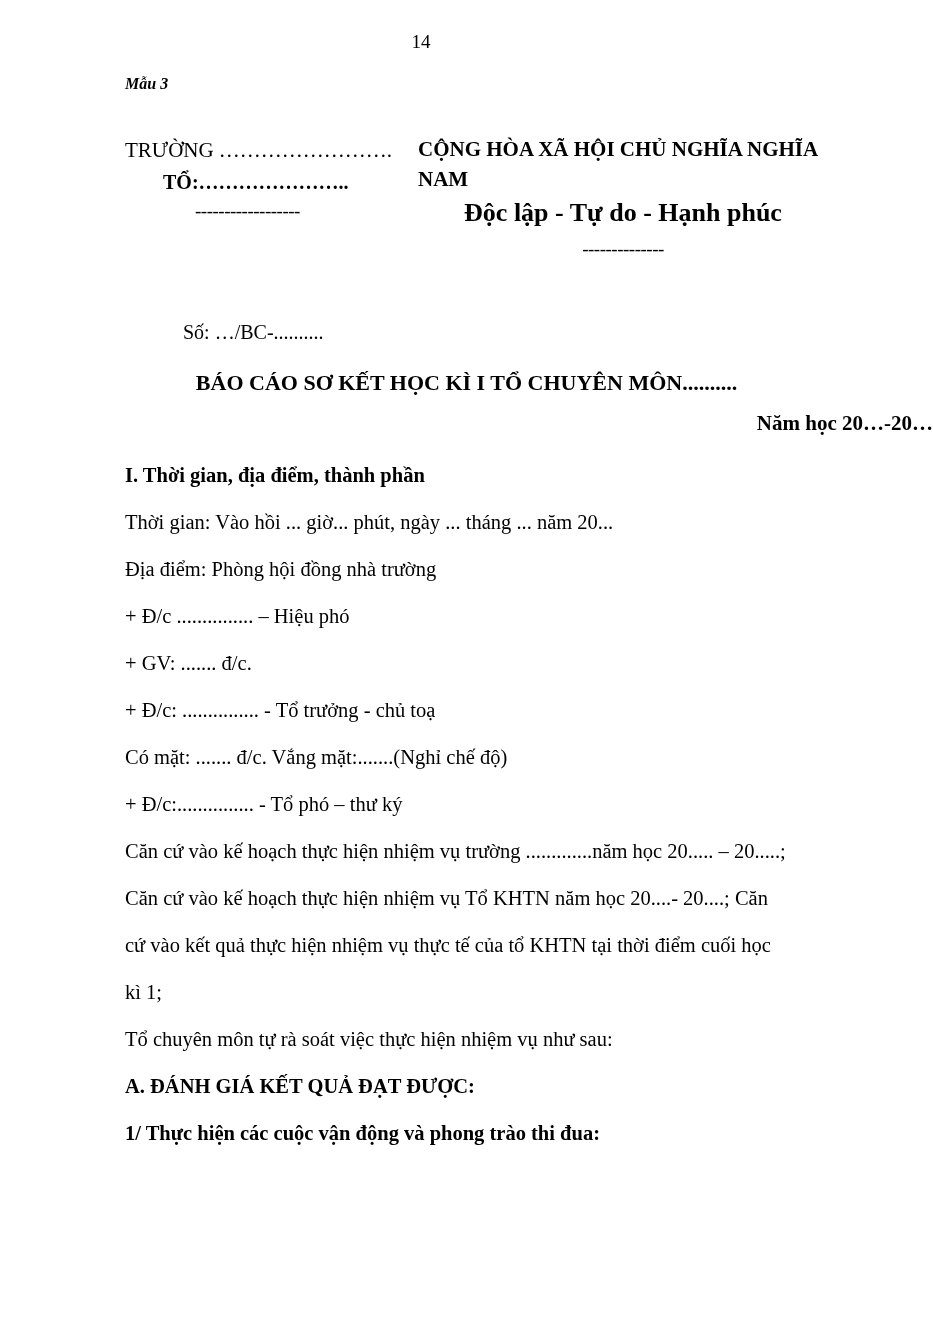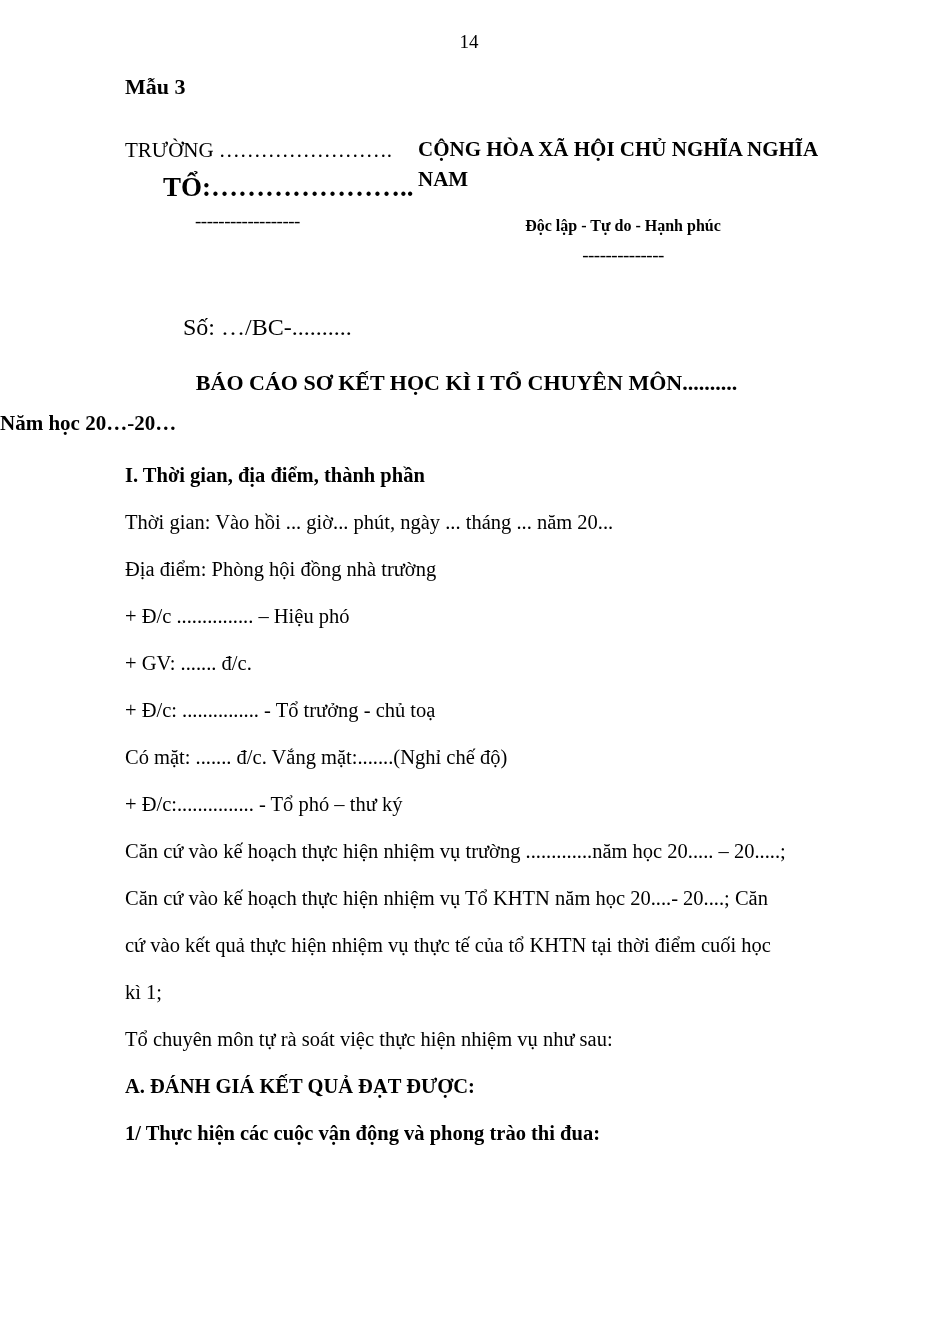--- a/index.html
+++ b/index.html
@@ -25,31 +25,31 @@
 
   
   .page-number {
     position: absolute;
     top: 32px;
     left: 0;
     width: 842px;
     text-align: center;
     font-size: 19px;
     line-height: 1;
-    margin-left: 48px;
   }
 
   
   .form-code {
     position: absolute;
     top: 76px;
     left: 125px;
-    font-size: 22px;
-    font-weight: bold;
-    line-height: 1;
+    font-size: 16px;
+    font-weight: bold;
+    line-height: 1;
+    font-style: italic;
   }
 
   
   .header {
     position: absolute;
     top: 135px;
     left: 0;
     width: 792px;
     height: 145px;
   }
@@ -58,21 +58,21 @@
     left: 125px;
     top: 0;
     width: 330px;
   }
   .school-line {
     font-size: 21px;
     line-height: 1.5;
     white-space: nowrap;
   }
   .team-line {
-    font-size: 27px;
+    font-size: 20px;
     font-weight: bold;
     line-height: 1.5;
     padding-left: 38px;
     white-space: nowrap;
   }
   .dash-left {
     margin-top: 4px;
     padding-left: 70px;
     font-size: 19px;
     letter-spacing: -0.5px;
@@ -86,45 +86,45 @@
     width: 410px;
     text-align: center;
   }
   .republic-line {
     font-size: 21px;
     font-weight: bold;
     line-height: 1.42;
     text-align: left;
   }
   .motto-line {
-    font-size: 16px;
+    font-size: 26px;
     font-weight: bold;
     line-height: 1.4;
-    margin-top: 20px;
+    margin-top: 0;
   }
   .dash-right {
     margin-top: 8px;
     font-size: 19px;
     letter-spacing: -0.5px;
     line-height: 1;
   }
 
   
   .numdate-row {
     position: absolute;
     top: 305px;
     left: 0;
     width: 933px;
     height: 32px;
   }
   .doc-number {
     position: absolute;
     left: 183px;
-    top: 8px;
-    font-size: 24px;
+    top: 15px;
+    font-size: 20px;
     line-height: 1.2;
     white-space: nowrap;
   }
   .doc-date {
     position: absolute;
     left: 463px;
     top: 1px;
     font-size: 20px;
     font-style: italic;
     line-height: 1.2;
@@ -140,21 +140,21 @@
     text-align: center;
     font-size: 22px;
     font-weight: bold;
     line-height: 1.2;
   }
   .doc-subtitle {
     position: absolute;
     top: 411px;
     left: 0;
     width: 933px;
-    text-align: left;
+    text-align: right;
     font-size: 21px;
     font-weight: bold;
     line-height: 1.2;
   }
 
   
   .body-block {
     position: absolute;
     top: 452px;
     left: 125px;

